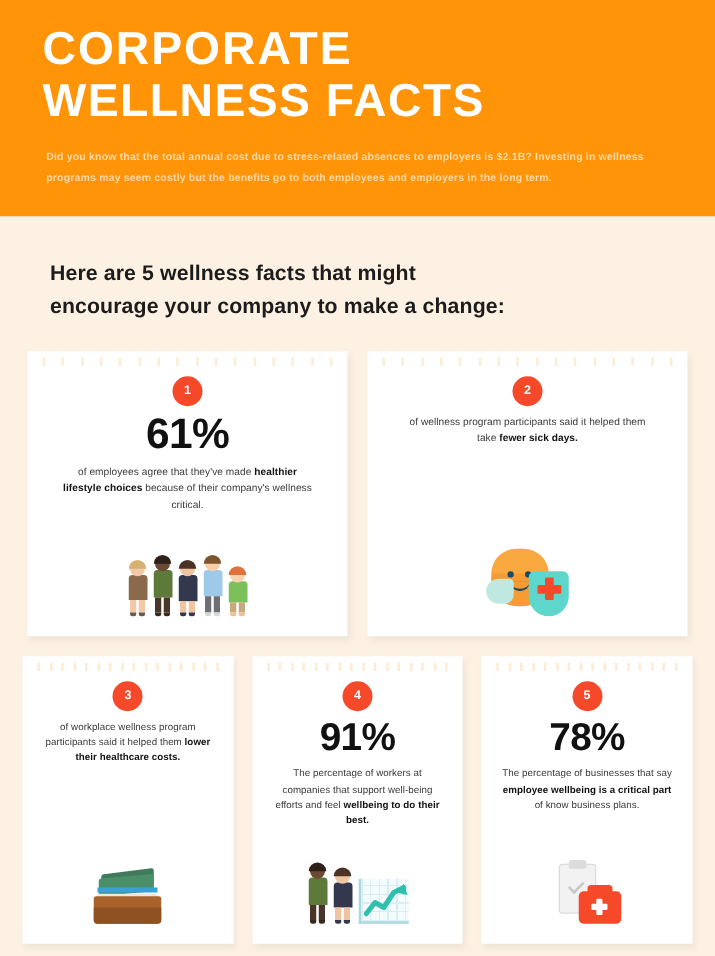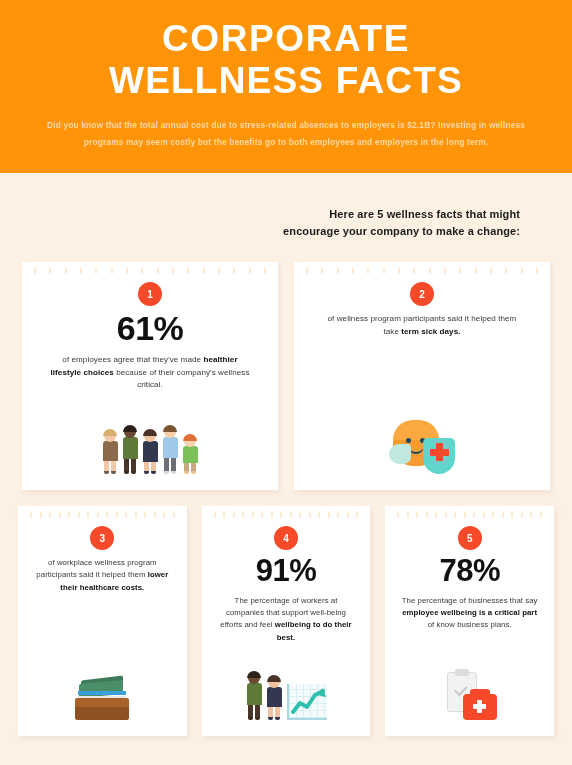--- a/index.html
+++ b/index.html
@@ -8,21 +8,21 @@
     background:#ffffff;
     font-family:"Liberation Sans", sans-serif;
     overflow:hidden;
   }
   .page { width:572px; height:765px; position:relative; background:#fdf1e4; }
 
   
   .header {
     background:#ff9408;
     padding:18px 34px 22px 34px;
-    text-align:center;
+    text-align:left;
   }
   .title-line {
     color:#ffffff;
     font-weight:bold;
     font-size:37px;
     line-height:1.13;
     letter-spacing:1.6px;
     font-family:"Liberation Sans", sans-serif;
   }
   .title-line.l2 { letter-spacing:1.2px; }
@@ -32,24 +32,24 @@
     font-size:8.4px;
     line-height:2.05;
     letter-spacing:0.15px;
     font-weight:bold;
     max-width:498px;
     margin-left:auto; margin-right:auto;
   }
 
   
   .intro {
-    text-align:right;
+    text-align:left;
     padding:33px 52px 0 40px;
     color:#1c1c1c;
-    font-size:11px;
+    font-size:17px;
     font-weight:bold;
     line-height:1.55;
     letter-spacing:0.1px;
   }
 
   
   .grid-top {
     display:flex;
     gap:16px;
     padding:22px 22px 0 22px;
@@ -302,21 +302,21 @@
           <i></i>
           <i></i>
           <i></i>
           <i></i>
           <i></i>
           <i></i>
           <i></i>
           <i></i>
         </div>
       <div class="badge">2</div>
-      <div class="desc"><span>of wellness program participants said it helped them take </span><b>term sick days.</b></div>
+      <div class="desc"><span>of wellness program participants said it helped them take </span><b>fewer sick days.</b></div>
       <div class="art">
         <div class="smiley-art">
           <div class="sm-face"></div>
           <div class="sm-hair"></div>
           <div class="sm-eye l"></div>
           <div class="sm-eye r"></div>
           <div class="sm-mouth"></div>
           <div class="sm-arm"></div>
           <div class="sm-shield"></div>
           <div class="sm-cross-v"></div>

